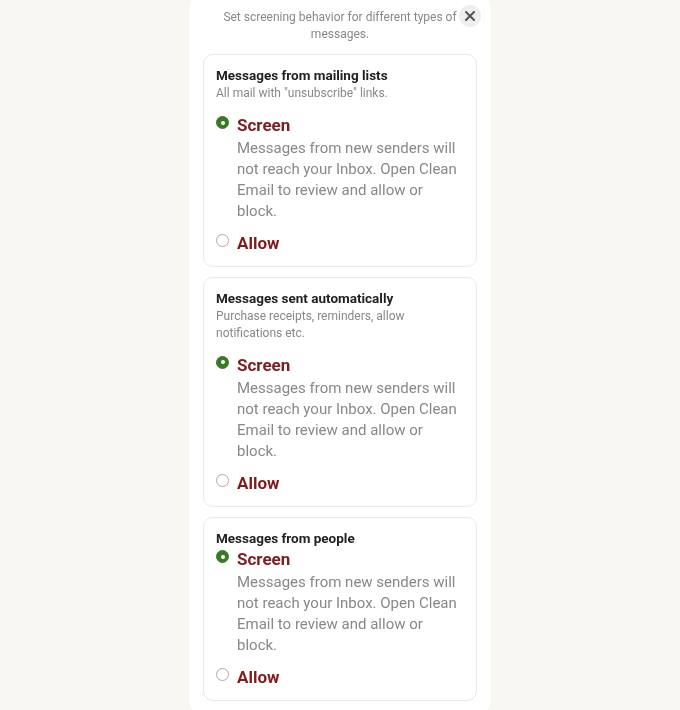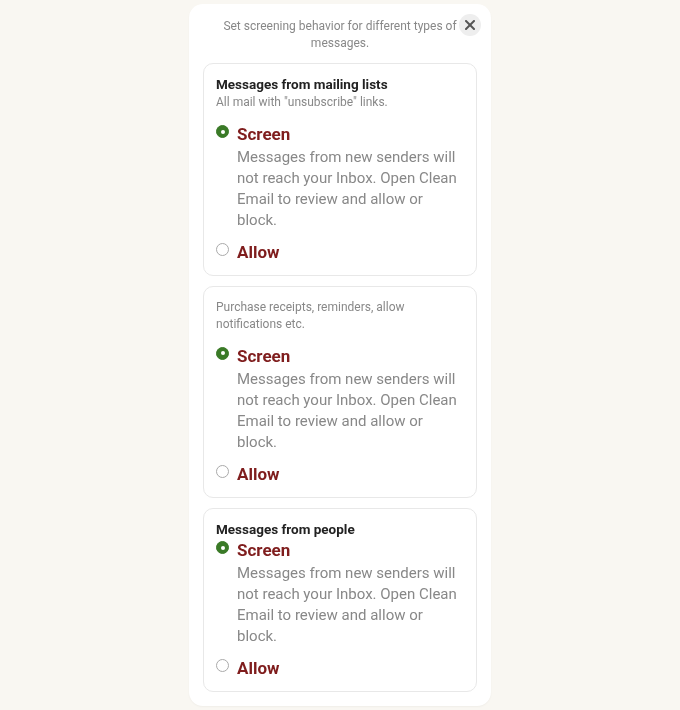--- a/index.html
+++ b/index.html
@@ -163,20 +163,21 @@
 
     <div class="radio-row">
       <div class="radio"></div>
       <div class="radio-content">
         <div class="radio-label">Allow</div>
       </div>
     </div>
   </div>
 
   <div class="section">
+    <div class="section-title">Messages sent automatically</div>
     <div class="section-desc">Purchase receipts, reminders, allow notifications etc.</div>
 
     <div class="radio-row">
       <div class="radio selected"></div>
       <div class="radio-content">
         <div class="radio-label">Screen</div>
         <div class="radio-desc">Messages from new senders will not reach your Inbox. Open Clean Email to review and allow or block.</div>
       </div>
     </div>
 

